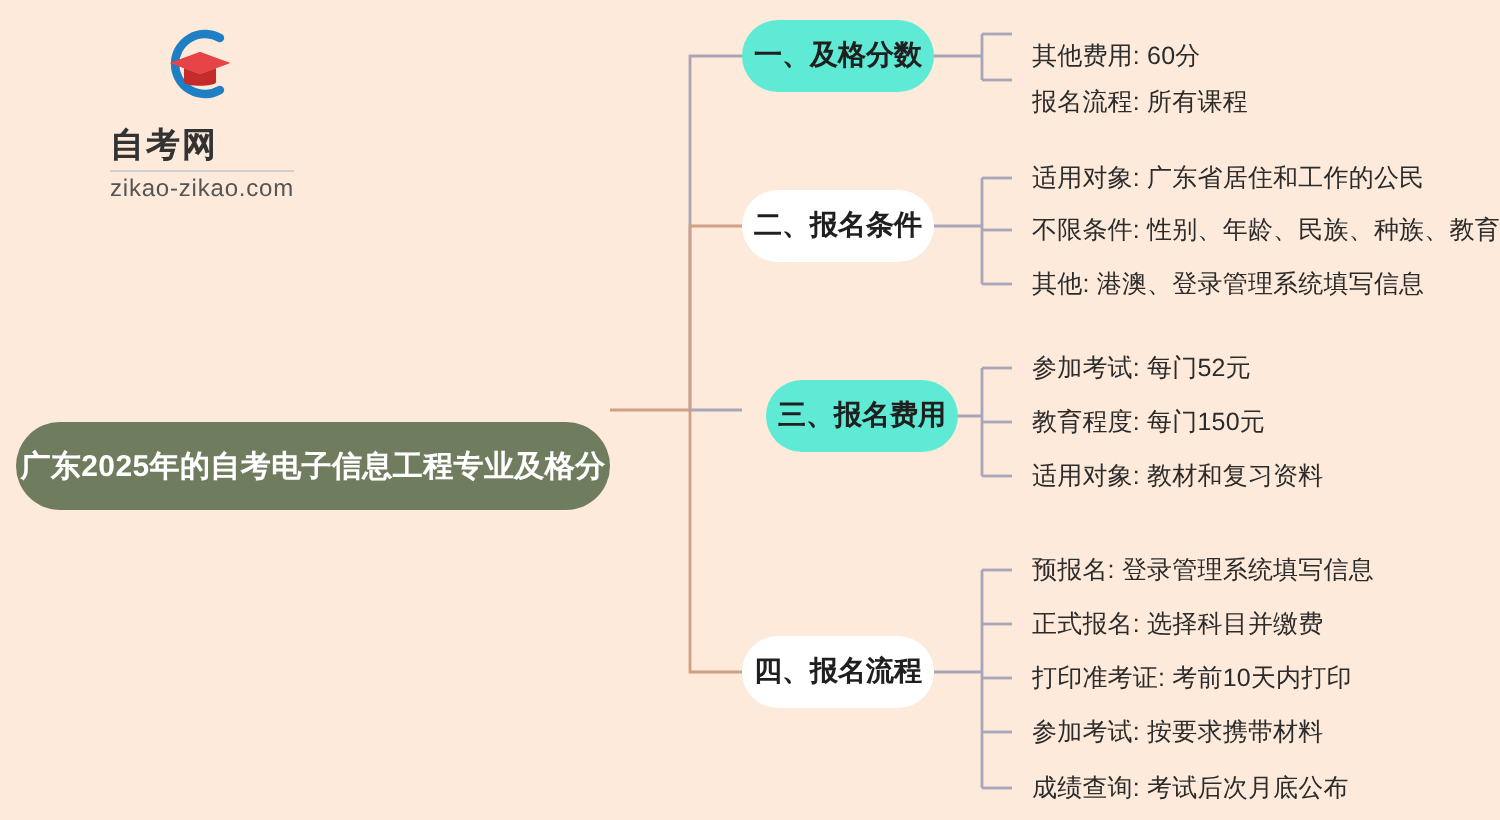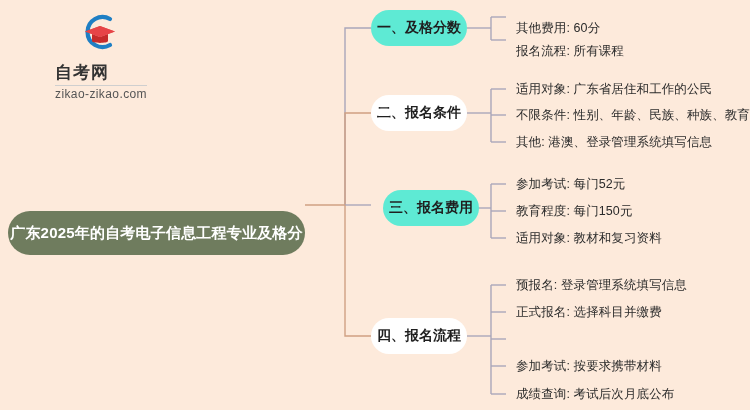--- a/index.html
+++ b/index.html
@@ -200,16 +200,17 @@
   <div class="leaf" style="top:133px">其他: 港澳、登录管理系统填写信息</div>
 
   <div id="branch-3" class="branch-node lavender">三、报名费用</div>
   <div class="leaf" style="top:175px">参加考试: 每门52元</div>
   <div class="leaf" style="top:202px">教育程度: 每门150元</div>
   <div class="leaf" style="top:229px">适用对象: 教材和复习资料</div>
 
   <div id="branch-4" class="branch-node tan">四、报名流程</div>
   <div class="leaf" style="top:276px">预报名: 登录管理系统填写信息</div>
   <div class="leaf" style="top:303px">正式报名: 选择科目并缴费</div>
+  <div class="leaf" style="top:330px">打印准考证: 考前10天内打印</div>
   <div class="leaf" style="top:385px">成绩查询: 考试后次月底公布</div>
   <div class="leaf" style="top:357px">参加考试: 按要求携带材料</div>
 
 </div>
 
 </body></html>

